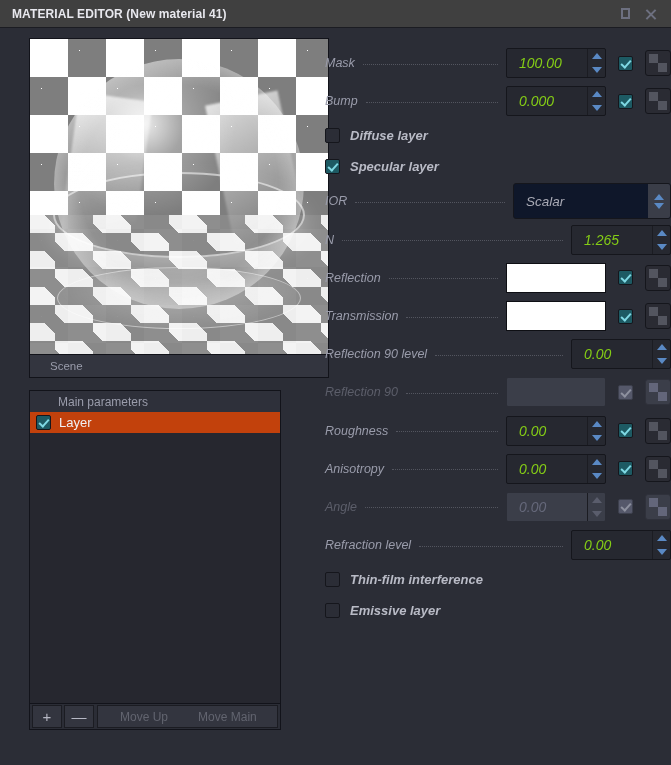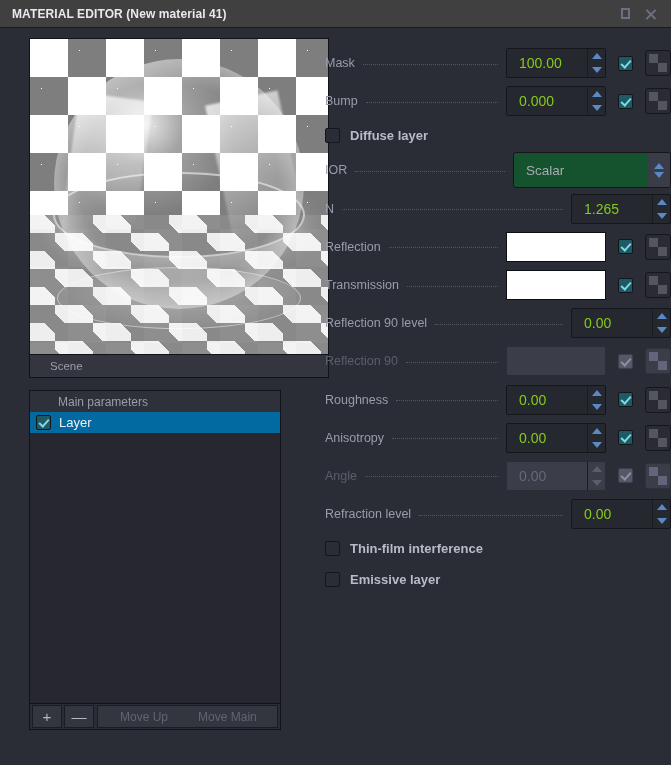--- a/index.html
+++ b/index.html
@@ -44,21 +44,21 @@
   .ico-close:before, .ico-close:after {
     content: ""; position: absolute; left: 50%; top: 1px;
     width: 2px; height: 13px; background: #6d7080;
   }
   .ico-close:before { transform: translateX(-50%) rotate(45deg); }
   .ico-close:after  { transform: translateX(-50%) rotate(-45deg); }
 
   
   .body-wrap { display: flex; height: 737px; padding: 10px 0 0 0; }
   .left-col  { width: 315px; padding-left: 29px; }
-  .right-col { flex: 1; padding-left: 10px; }
+  .right-col { flex: 1; padding-left: 10px; font-style: italic; }
 
   
   .preview-box {
     width: 300px; height: 317px;
     border: 1px solid #12131a;
     background: #000;
     position: relative;
     overflow: hidden;
   }
   .preview-render {
@@ -145,21 +145,21 @@
     background: #2e303a;
     display: flex; align-items: center;
     padding-left: 28px;
     font-size: 12px; color: #9a9cab;
   }
   .list-rows { flex: 1; }
   .list-row {
     height: 21px;
     display: flex; align-items: center;
     padding-left: 6px; gap: 8px;
-    background: #0369a1;
+    background: #c2410c;
   }
   .list-row .lbl { font-size: 13px; color: #f0f0f4; }
 
   .list-toolbar {
     height: 26px;
     border-top: 1px solid #12131a;
     display: flex; align-items: stretch;
     background: #2b2d36;
   }
   .tb-btn {
@@ -243,21 +243,21 @@
     width: 100px; height: 30px;
     border: 1px solid #0e0f14;
     background: #ffffff;
   }
 
   
   .combo {
     display: flex;
     width: 158px; height: 36px;
     border: 1px solid #15161c;
-    background: #14532d;
+    background: #0f172a;
     border-radius: 3px;
     overflow: hidden;
   }
   .combo .val {
     flex: 1; display: flex; align-items: center;
     padding-left: 12px;
     font-size: 13.5px; color: #a9aab5;
   }
   .combo .arrows {
     width: 22px;
@@ -425,20 +425,24 @@
             <i></i>
             <i></i>
             <i></i>
             <i></i>
           </span>
         </div>
         <div class="toggle-row">
           <span class="cbx"></span>
           <span class="tlbl">Diffuse layer</span>
         </div>
+        <div class="toggle-row">
+          <span class="cbx on"></span>
+          <span class="tlbl">Specular layer</span>
+        </div>
         <div class="prop-row">
           <div class="prop-label">IOR</div>
           <div class="leader"></div>
           <div class="combo">
             <div class="val">Scalar</div>
             <div class="arrows">
               <span class="tri-up"></span>
               <span class="tri-dn"></span>
             </div>
           </div>

